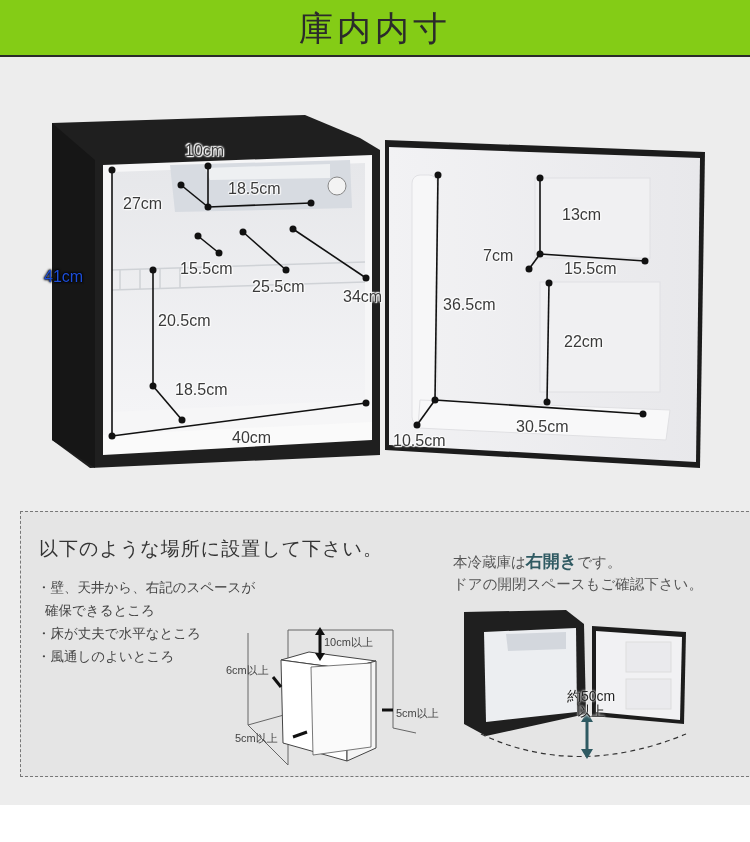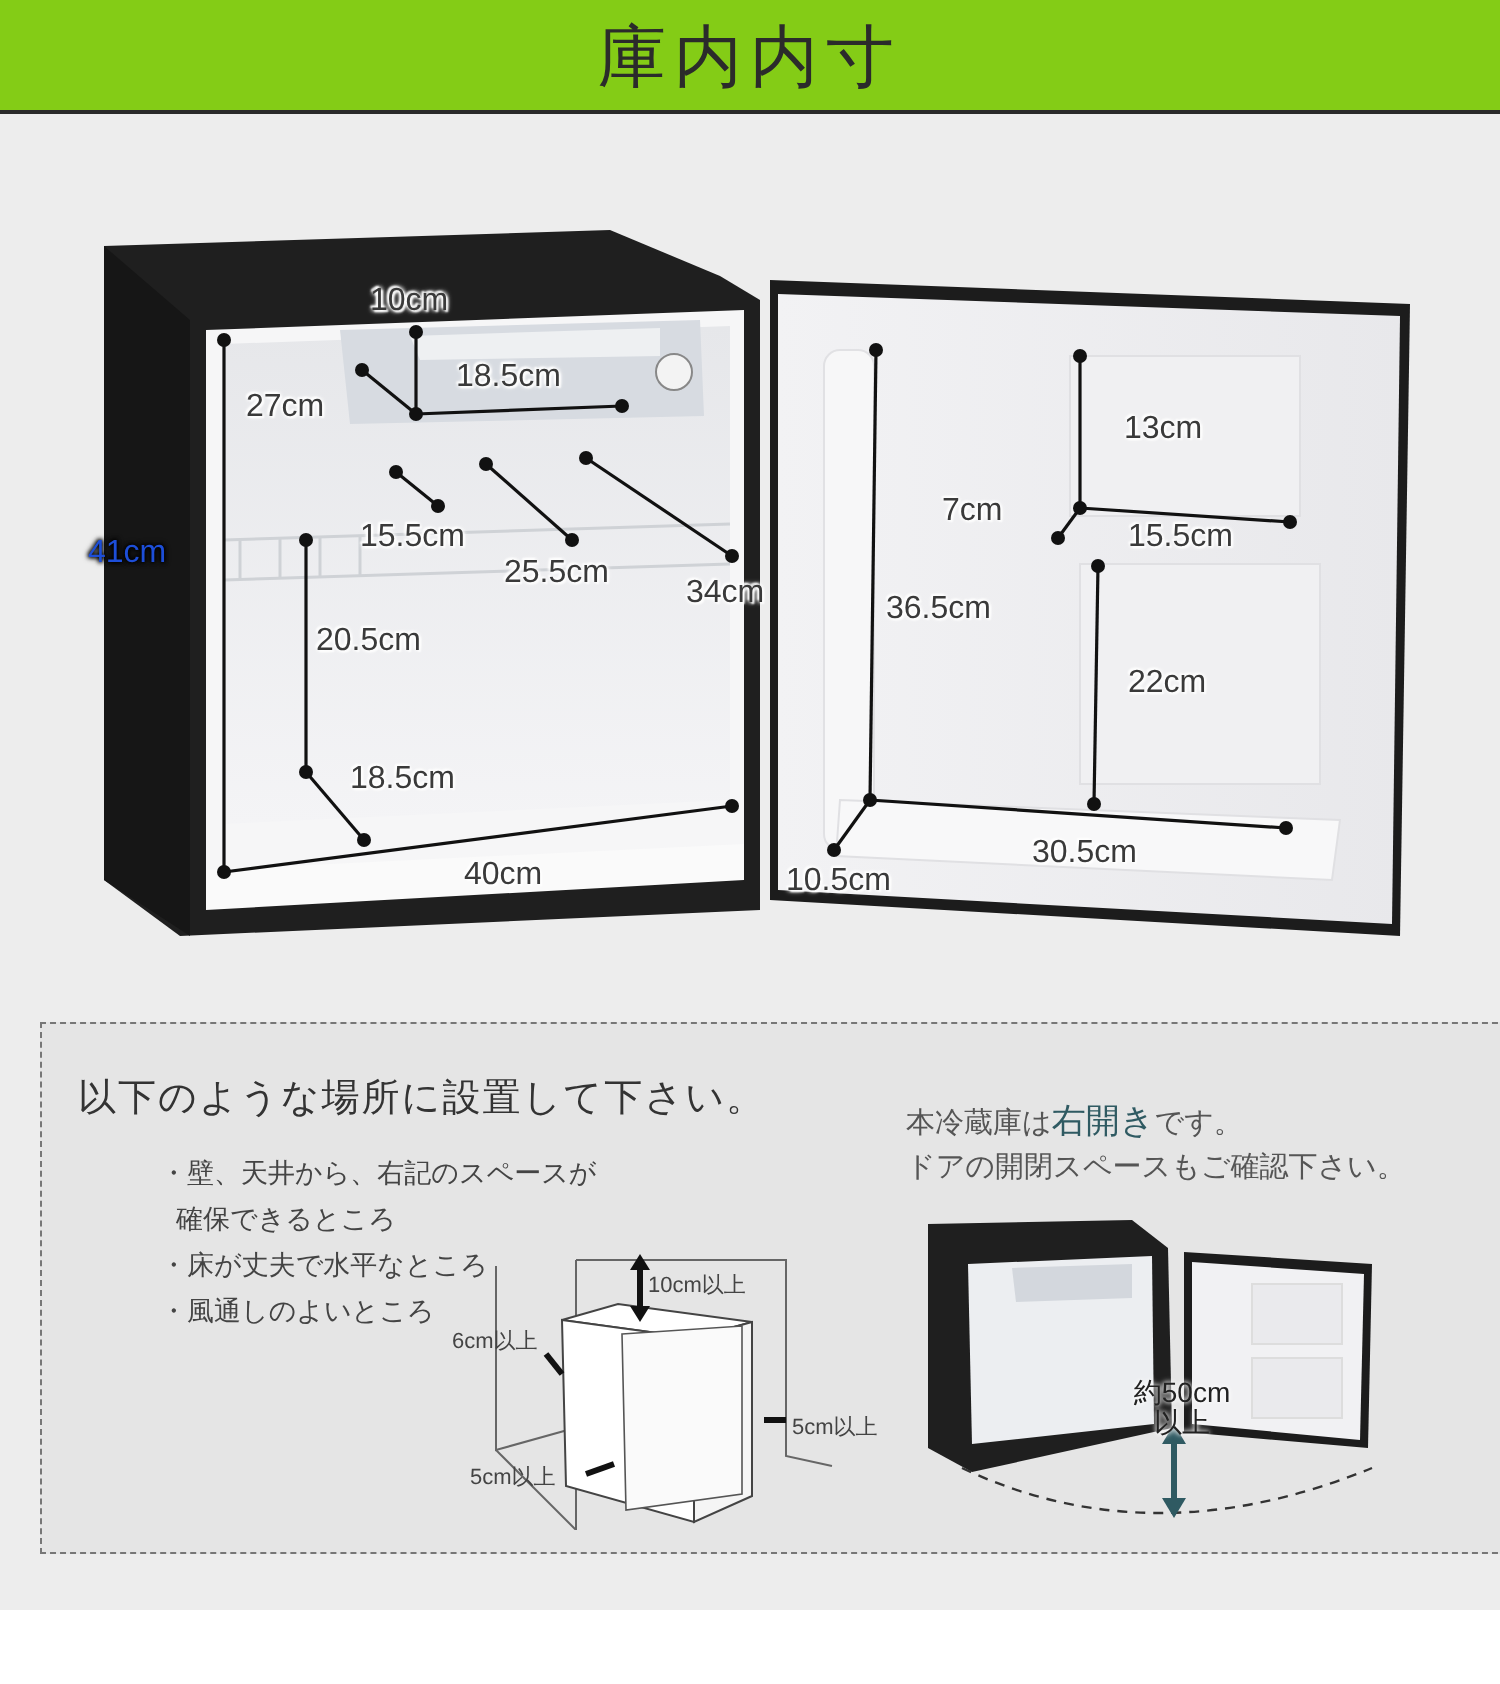--- a/index.html
+++ b/index.html
@@ -10,25 +10,25 @@
   .title { position: absolute; left: 0; top: 6px; width: 750px; text-align: center; font-size: 34px; letter-spacing: 4px; color: #2b2b2b; font-weight: normal; }
 
   
   .photo { position: absolute; left: 0; top: 60px; width: 750px; height: 440px; padding-left: 12px; }
   .lbl { position: absolute; font-size: 16px; color: #3a3a3a; white-space: nowrap;
          text-shadow: 0 0 2px #fff, 0 0 2px #fff, 0 0 3px #fff, 1px 1px 1px #fff, -1px -1px 1px #fff; font-family: "Liberation Sans", sans-serif; }
 
   
   .info-box { position: absolute; left: 20px; top: 511px; width: 739px; height: 266px; background: #e5e5e5; border: 1px dashed #777; }
   .info-heading { position: absolute; left: 18px; top: 24px; font-size: 19px; color: #333; letter-spacing: 1px; }
-  .bullets { position: absolute; left: 16px; top: 64px; font-size: 13.5px; color: #444; line-height: 23px; margin-left: 43px; }
+  .bullets { position: absolute; left: 16px; top: 64px; font-size: 13.5px; color: #444; line-height: 23px; }
   .bullets li { list-style: none; }
   .bullets .cont { padding-left: 8px; }
   .door-note { position: absolute; left: 432px; top: 38px; font-size: 14.5px; color: #555; line-height: 22px; }
-  .door-note .accent { color: #2f5a62; font-weight: normal; font-size: 17px; }
+  .door-note .accent { color: #2f5a62; font-weight: bold; font-size: 17px; }
   .sm-lbl { position: absolute; font-size: 11px; color: #444; white-space: nowrap; font-family: "Liberation Sans", sans-serif; }
   .lbl50 { position: absolute; font-size: 14px; color: #222; text-align: center; line-height: 15px; text-shadow: 0 0 2px #fff,0 0 3px #fff; font-family: "Liberation Sans", sans-serif; }
 </style>
 </head>
 <body>
 
 <div class="page-bg"></div>
 <div class="title-band">
   <h1 class="title">庫内内寸</h1>
 </div>
@@ -132,21 +132,21 @@
   <span class="lbl" style="left:228px;top:120px">18.5cm</span>
   <span class="lbl" style="left:180px;top:200px">15.5cm</span>
   <span class="lbl" style="left:252px;top:218px">25.5cm</span>
   <span class="lbl" style="left:343px;top:228px">34cm</span>
   <span class="lbl" style="left:44px;top:208px;color:#1d4ed8;text-shadow:0 0 2px #000,0 0 2px #000,0 0 3px #000">41cm</span>
   <span class="lbl" style="left:158px;top:252px">20.5cm</span>
   <span class="lbl" style="left:175px;top:321px">18.5cm</span>
   <span class="lbl" style="left:232px;top:369px">40cm</span>
 
   <span class="lbl" style="left:562px;top:146px">13cm</span>
-  <span class="lbl" style="left:471px;top:187px">7cm</span>
+  <span class="lbl" style="left:483px;top:187px">7cm</span>
   <span class="lbl" style="left:564px;top:200px">15.5cm</span>
   <span class="lbl" style="left:443px;top:236px">36.5cm</span>
   <span class="lbl" style="left:564px;top:273px">22cm</span>
   <span class="lbl" style="left:393px;top:372px">10.5cm</span>
   <span class="lbl" style="left:516px;top:358px">30.5cm</span>
 </div>
 
 <div class="info-box">
   <div class="info-heading">以下のような場所に設置して下さい。</div>
   <ul class="bullets">

